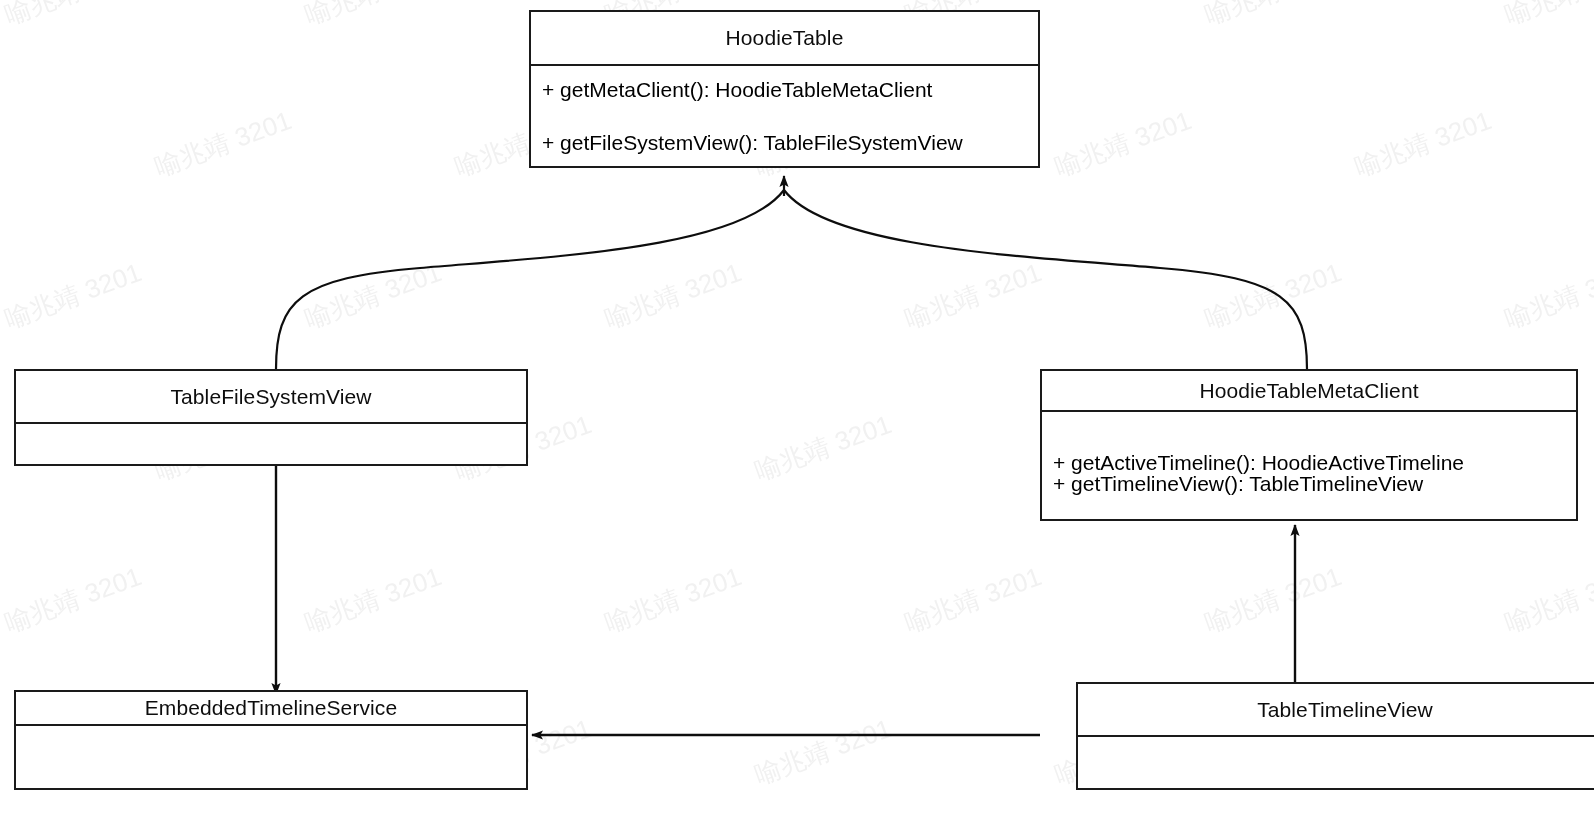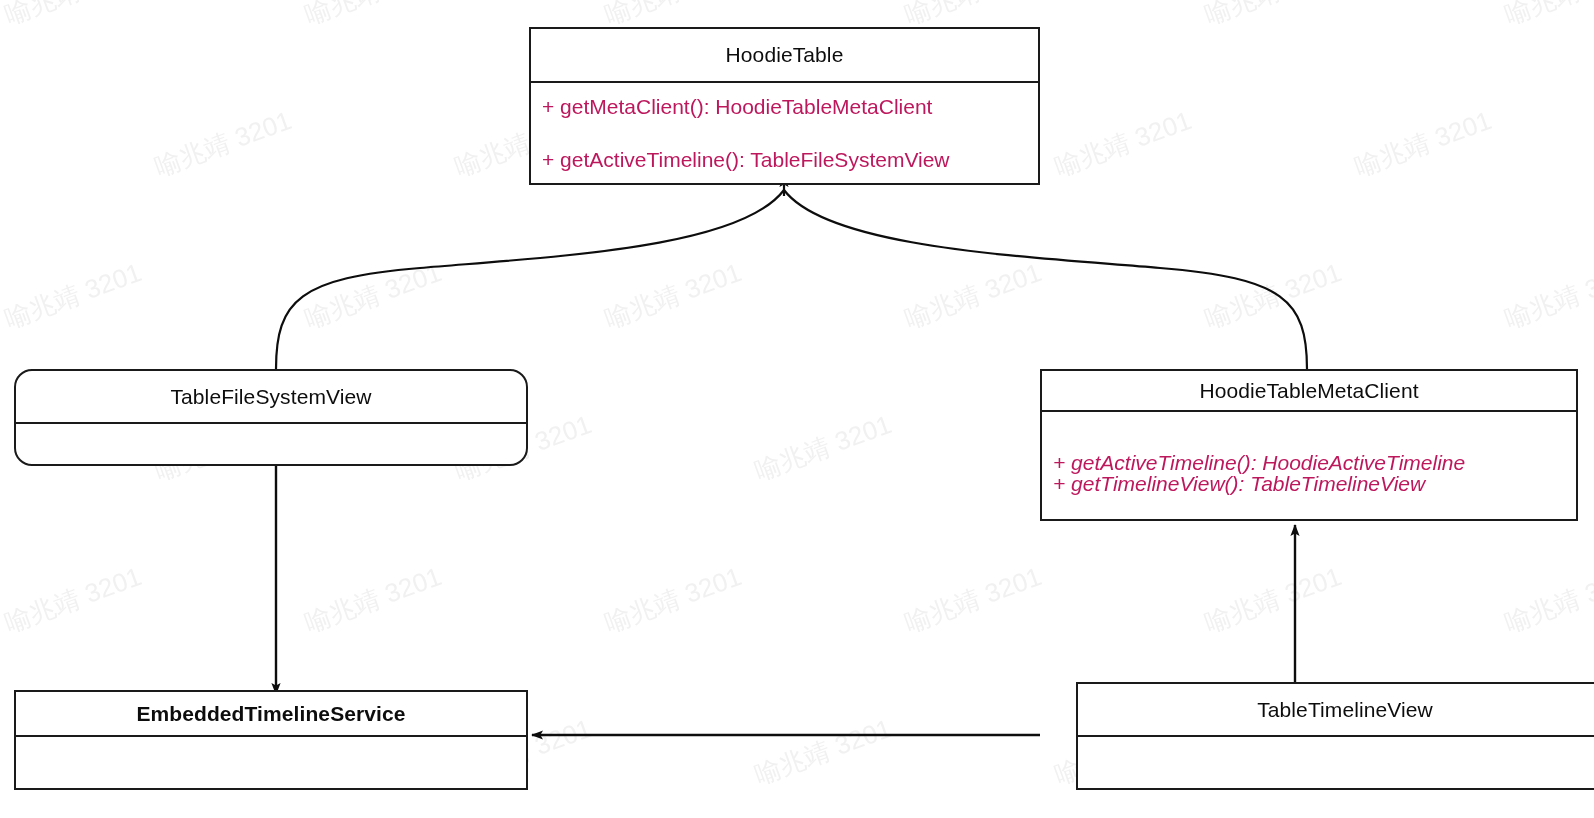--- a/index.html
+++ b/index.html
@@ -74,46 +74,46 @@
     border-top: 2px solid #1a1a1a;
   }
   .uml-members {
     box-sizing: border-box;
     display: flex;
     flex-direction: column;
     justify-content: center;
   }
   .uml-member {
     font-size: 21px;
-    color: #be185d;
+    color: #000000;
     padding-left: 11px;
     white-space: nowrap;
     line-height: 1.0;
   }
   .uml-members.empty-compartment {
     
   }
 
   
-  #class-hoodie-table        { left: 529px; top: 27px;  width: 511px; height: 158px; }
+  #class-hoodie-table        { left: 529px; top: 10px;  width: 511px; height: 158px; }
   #class-hoodie-table .uml-class-name  { height: 52px; }
   #class-hoodie-table .uml-members     { height: 100px; }
   #class-hoodie-table .uml-member + .uml-member { margin-top: 32px; }
 
-  #class-table-fs-view       { left: 14px;  top: 369px; width: 514px; height: 97px; border-radius: 18px; }
+  #class-table-fs-view       { left: 14px;  top: 369px; width: 514px; height: 97px; }
   #class-table-fs-view .uml-class-name { height: 51px; }
   #class-table-fs-view .uml-members    { height: 42px; }
 
   #class-meta-client         { left: 1040px; top: 369px; width: 538px; height: 152px; }
   #class-meta-client .uml-class-name   { height: 39px; }
-  #class-meta-client .uml-members      { height: 121px; font-style: italic; }
+  #class-meta-client .uml-members      { height: 121px; }
   #class-meta-client .uml-member + .uml-member { }
 
   #class-embedded-timeline   { left: 14px;  top: 690px; width: 514px; height: 100px; }
-  #class-embedded-timeline .uml-class-name { height: 43px; font-weight: bold; }
+  #class-embedded-timeline .uml-class-name { height: 32px; }
   #class-embedded-timeline .uml-members    { height: 53px; }
 
   #class-table-timeline-view { left: 1040px; top: 682px; width: 538px; height: 108px; margin-left: 36px; }
   #class-table-timeline-view .uml-class-name { height: 51px; }
   #class-table-timeline-view .uml-members    { height: 53px; }
 </style>
 </head>
 <body>
 
 <div id="watermark-layer">
@@ -183,21 +183,21 @@
     <g>
       <path d="M 1040,735 L 532,735" fill="none" stroke="#0d0d0d" stroke-width="2.4" marker-end="url(#arrow-solid)"></path>
     </g>
   </svg>
 
   <div class="uml-class" id="class-hoodie-table">
     <div class="uml-class-name">HoodieTable</div>
     <div class="uml-divider"></div>
     <div class="uml-members">
       <div class="uml-member">+ getMetaClient(): HoodieTableMetaClient</div>
-      <div class="uml-member">+ getActiveTimeline(): TableFileSystemView</div>
+      <div class="uml-member">+ getFileSystemView(): TableFileSystemView</div>
     </div>
   </div>
 
   <div class="uml-class" id="class-table-fs-view">
     <div class="uml-class-name">TableFileSystemView</div>
     <div class="uml-divider"></div>
     <div class="uml-members empty-compartment"></div>
   </div>
 
   <div class="uml-class" id="class-meta-client">

